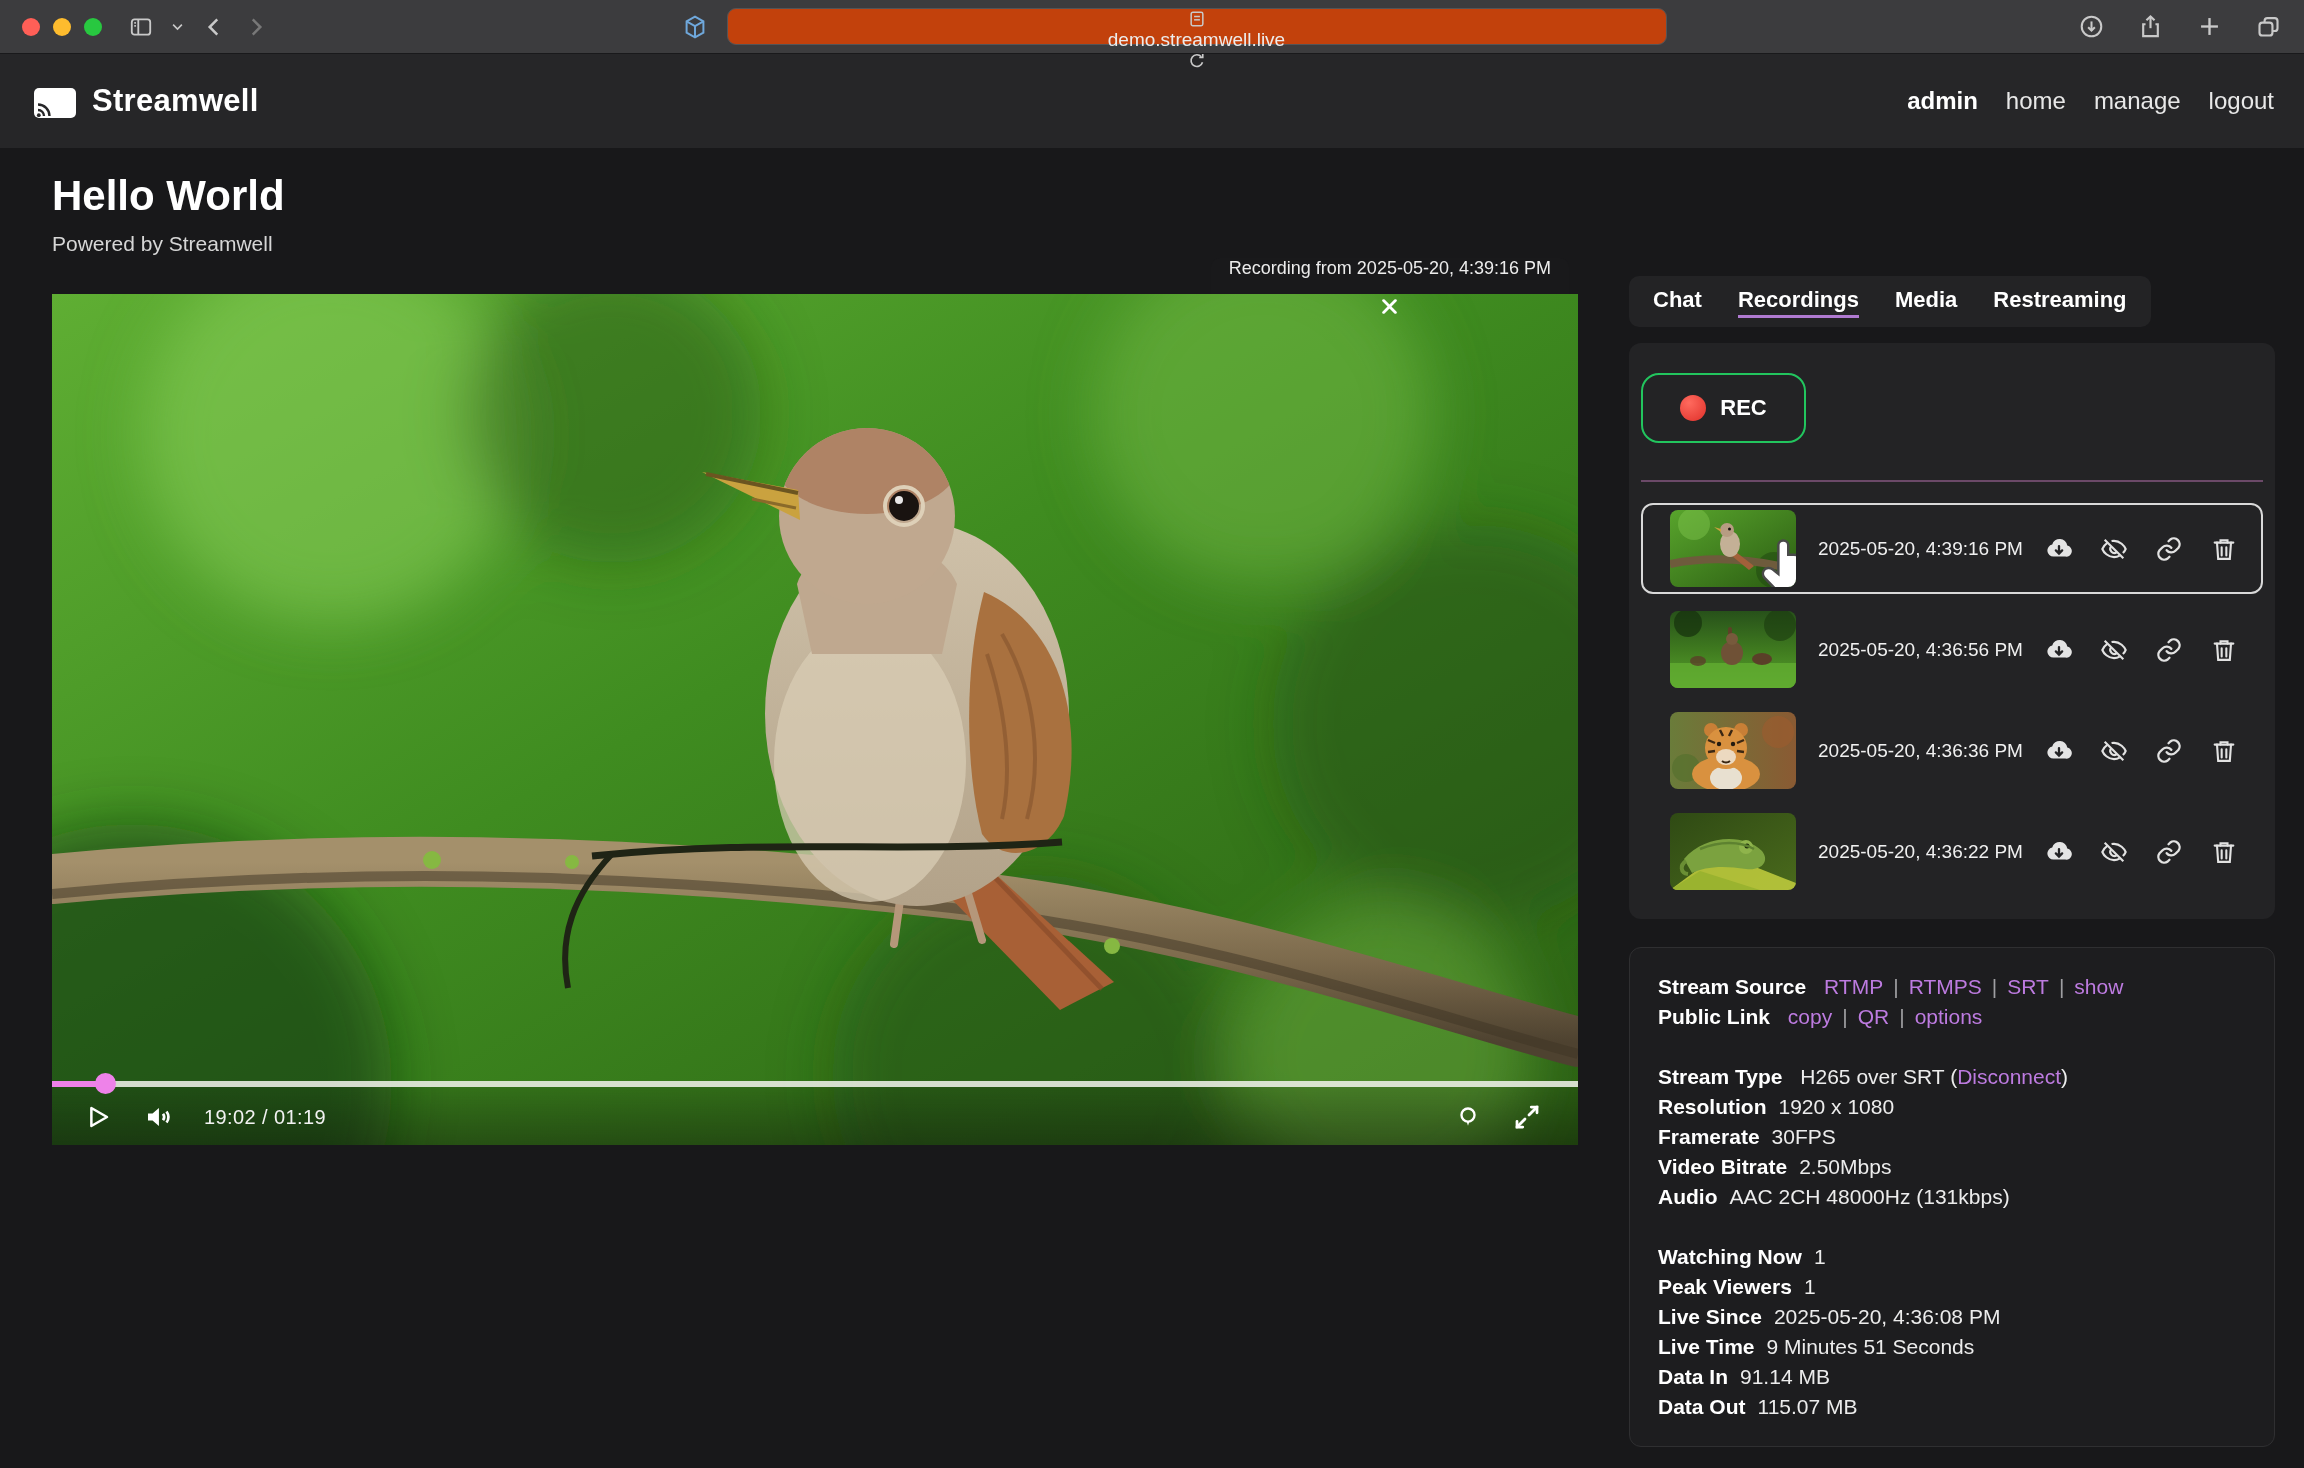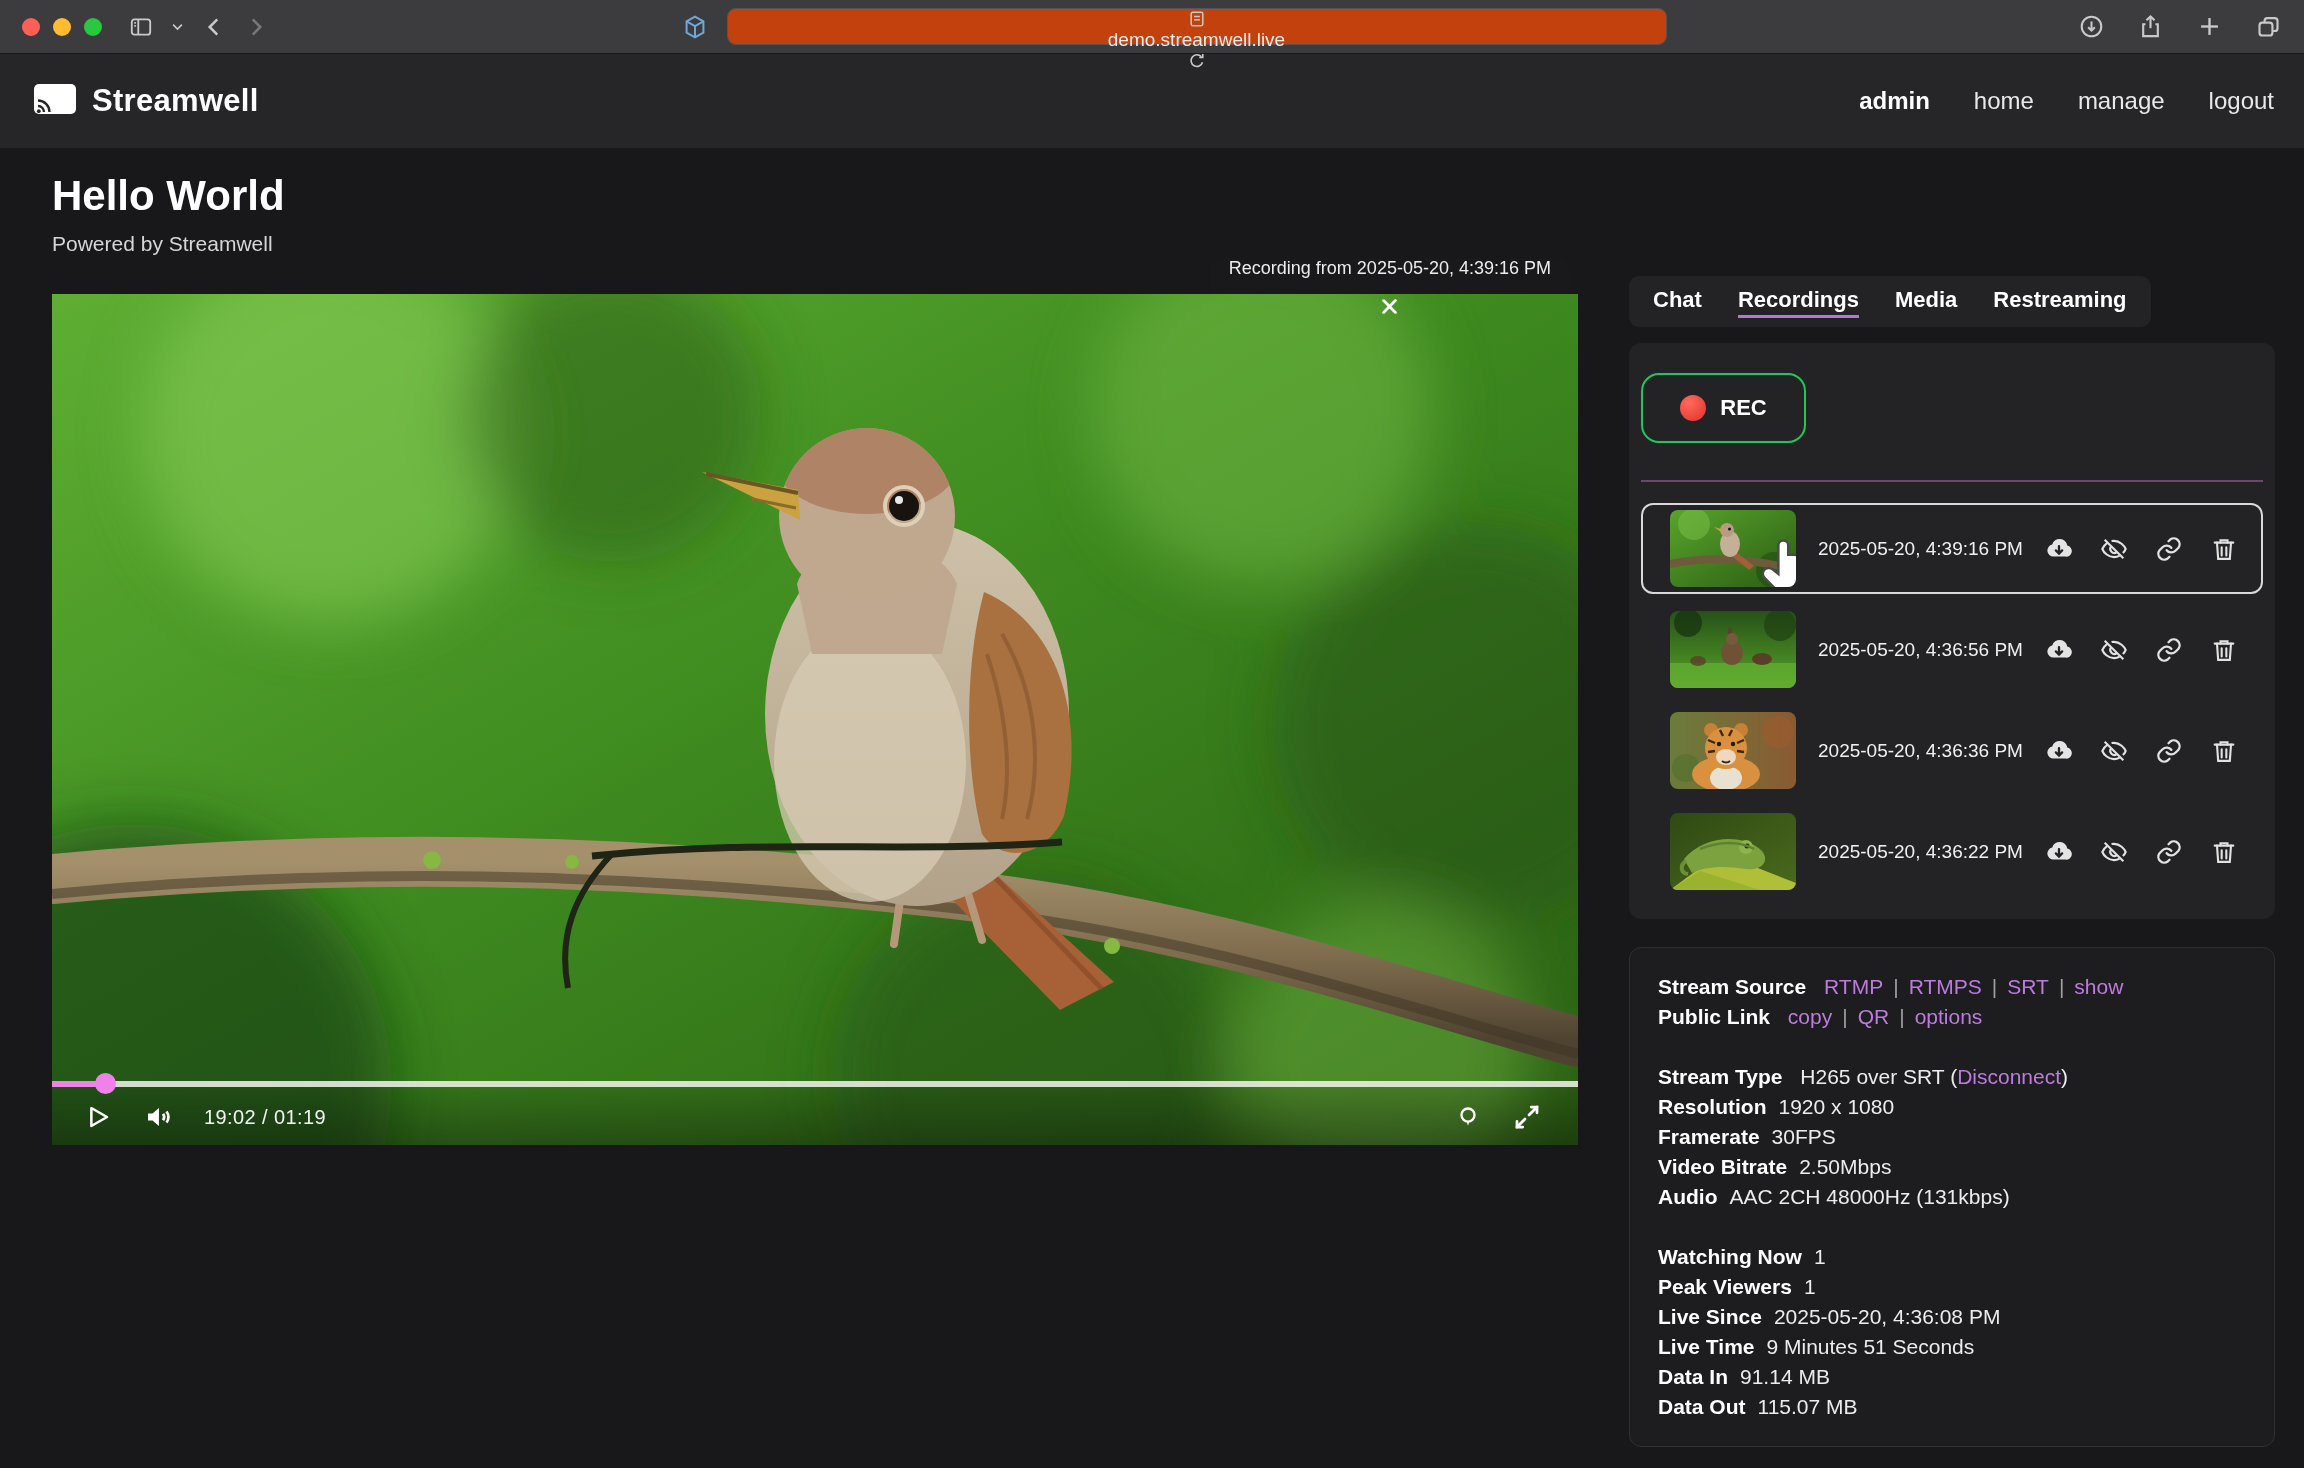--- a/index.html
+++ b/index.html
@@ -17,23 +17,23 @@
   .cicon.dim { color:#787878; }
   .url-zone { flex:1; display:flex; align-items:center; justify-content:center; gap:18px; }
   .url-bar { width:940px; height:37px; background:#c2410c; border:1px solid #545456;
              border-radius:9px; display:flex; align-items:center; padding:0 12px;flex-direction:column; }
   .url-text { flex:1; text-align:center; font-size:19px; color:#ececec; }
   .chrome-right { display:flex; gap:32px; align-items:center; }
 
   
   .site-header { height:94px; background:#262628; display:flex; align-items:center;
                  justify-content:space-between; padding:0 30px 0 33px; }
-  .brand { display:flex; align-items:flex-start; gap:15px; }
+  .brand { display:flex; align-items:flex-end; gap:15px; }
   .brand-name { font-size:31px; font-weight:700; letter-spacing:.3px; }
-  .main-nav { display:flex; gap:44px; font-size:24px; }
+  .main-nav { display:flex; gap:28px; font-size:24px; }
   .main-nav a { color:#e8e8e8; text-decoration:none; }
   .main-nav a.current { color:#fff; font-weight:700; }
 
   
   .page-head { height:146px; padding:24px 0 0 52px; }
   .page-title { margin:0; font-size:42px; font-weight:700; }
   .page-sub { margin:12px 0 0; font-size:21px; color:#d6d6d6; }
 
   
   .columns { display:flex; gap:51px; padding-left:52px; align-items:flex-start; }

